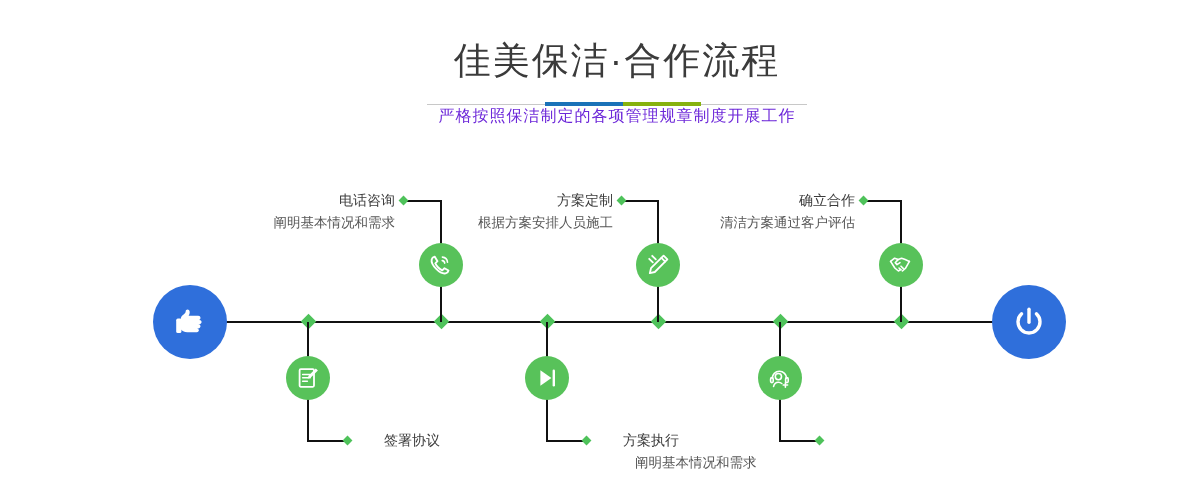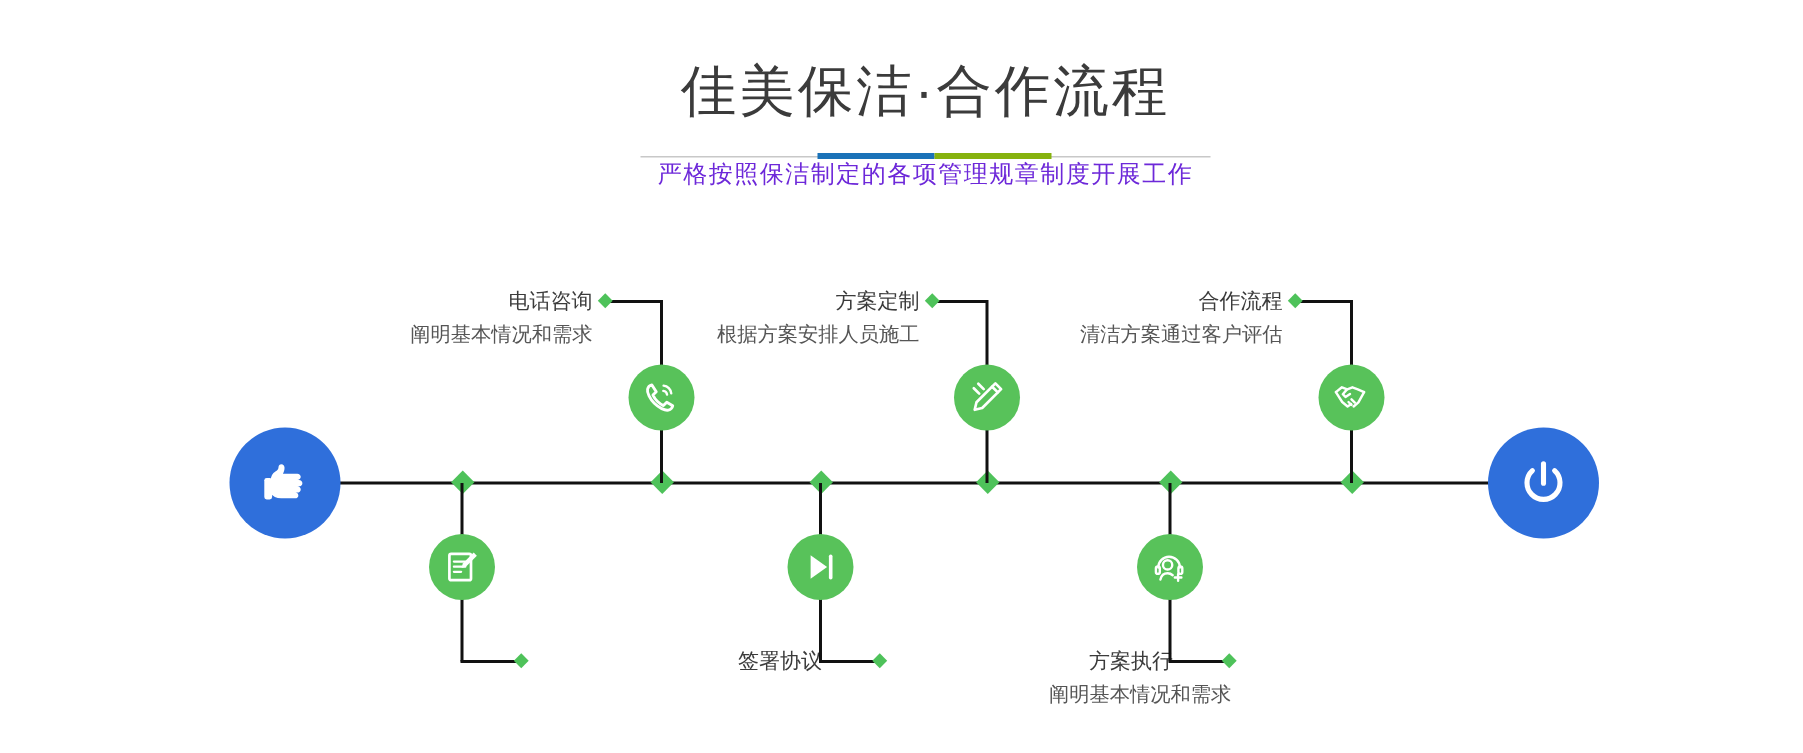--- a/index.html
+++ b/index.html
@@ -72,21 +72,21 @@
   }
   .diamond.small{width:7px;height:7px;}
 
   .vline{position:absolute;width:2px;background:#111111;}
   .hline{position:absolute;height:2px;background:#111111;}
 
   .lbl{position:absolute;white-space:nowrap;}
   .lbl .t{font-size:14px;color:#3b3b3b;line-height:20px;}
   .lbl .d{font-size:13.5px;color:#555555;line-height:18px;margin-top:4px;}
   .lbl.up{text-align:right;}
-  .lbl.down{text-align:center;}
+  .lbl.down{text-align:left;margin-left:29px;}
   .lbl.down .d{margin-left:12px;}
   .lbl.up .d{margin-right:0;}
 </style>
 </head>
 <body>
 
 <div id="stage">
 
   <div class="header">
     <div class="main-title">佳美保洁·合作流程</div>
@@ -195,21 +195,21 @@
           <path fill="#ffffff" d="M6.4 5.2l11 7.8-11 7.8z"></path>
           <rect fill="#ffffff" x="18.6" y="4.6" width="2.4" height="16.8" rx="1.2"></rect>
         </svg>
       </span>
     </div>
 
     <div class="vline" style="left:900px;top:200px;height:122px;"></div>
     <div class="hline" style="left:866px;top:200px;width:35px;"></div>
     <div class="diamond small" style="left:860px;top:197px;"></div>
     <div class="lbl up" style="left:540px;top:190px;width:315px;">
-      <div class="t">合作流程</div>
+      <div class="t">确立合作</div>
       <div class="d">清洁方案通过客户评估</div>
     </div>
     <div class="node-icon" style="left:879px;top:243px;">
       <span>
         <svg width="26" height="26" viewBox="0 0 26 26">
           <g fill="none" stroke="#ffffff" stroke-width="1.6" stroke-linecap="round" stroke-linejoin="round">
             <path d="M2.6 9.4l4-3.2 3.6 1.4 3.4-1.4 3.6 1.4 4.2 1.8"></path>
             <path d="M2.6 9.4l4.2 6.6 3.6 3 2.4-1.6"></path>
             <path d="M21.4 9.4l-3.8 6.8-3.2 2.8"></path>
             <path d="M10 7.6l-2.8 3.2 1.8 1.8 3-2"></path>

